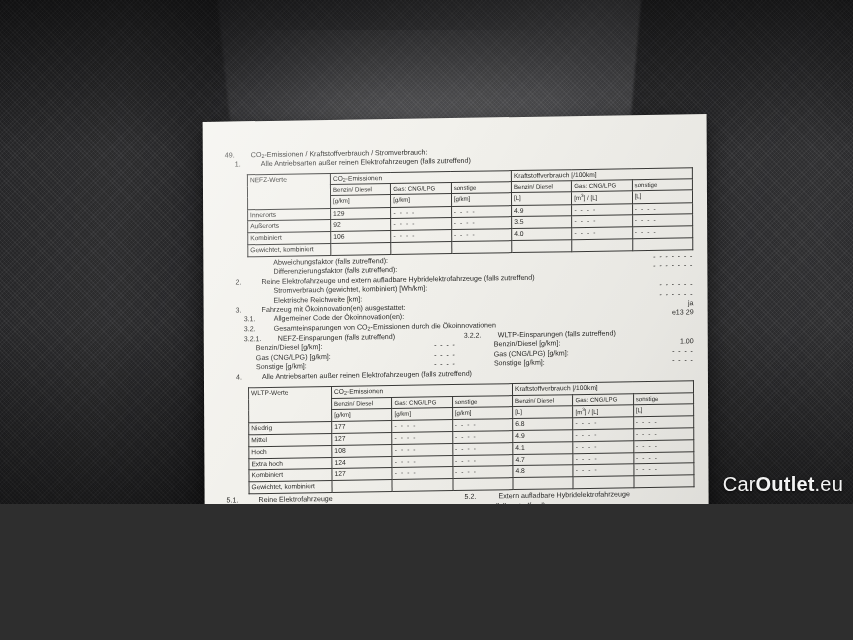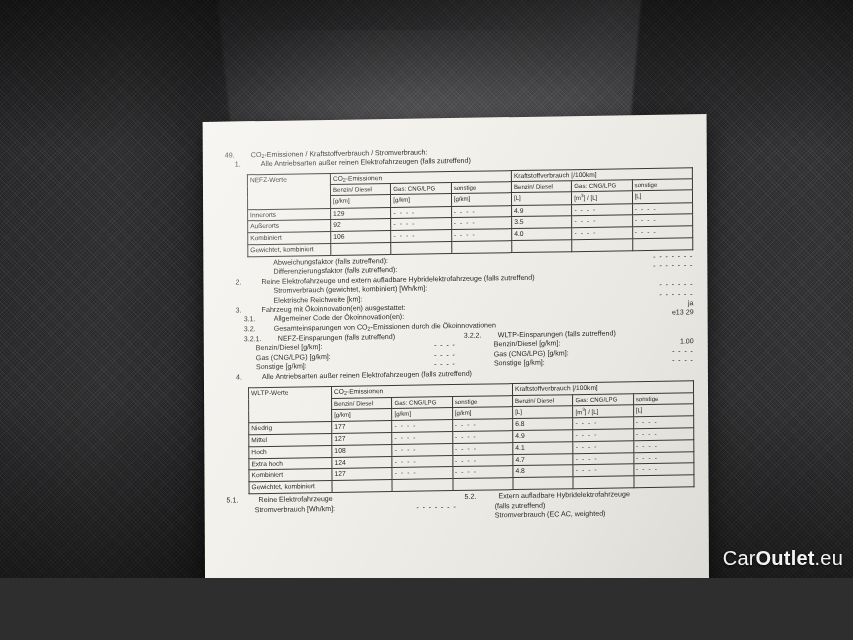--- a/index.html
+++ b/index.html
@@ -9,21 +9,21 @@
   }
   body {
     width: 853px;
     height: 640px;
     overflow: hidden;
     font-family: "Liberation Sans", sans-serif;
   }
   #scene {
     position: relative;
     width: 853px;
-    height: 578px;
+    height: 504px;
     overflow: hidden;
     background: #8b5cf6;
   }
   
   .bg-base {
     position: absolute;
     inset: 0;
     background:
       linear-gradient(115deg, #2b2b2d 0%, #343437 18%, #4c4c4f 40%, #5a5a5d 55%, #48484b 75%, #2f2f31 100%);
   }

